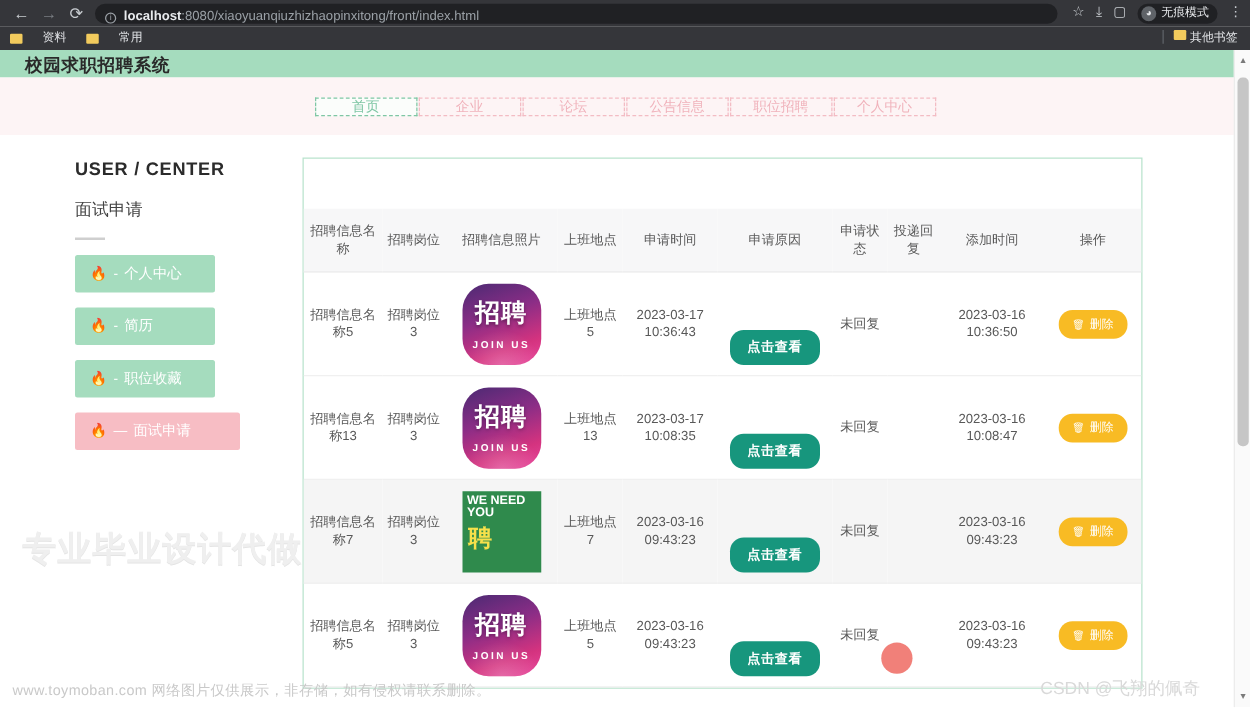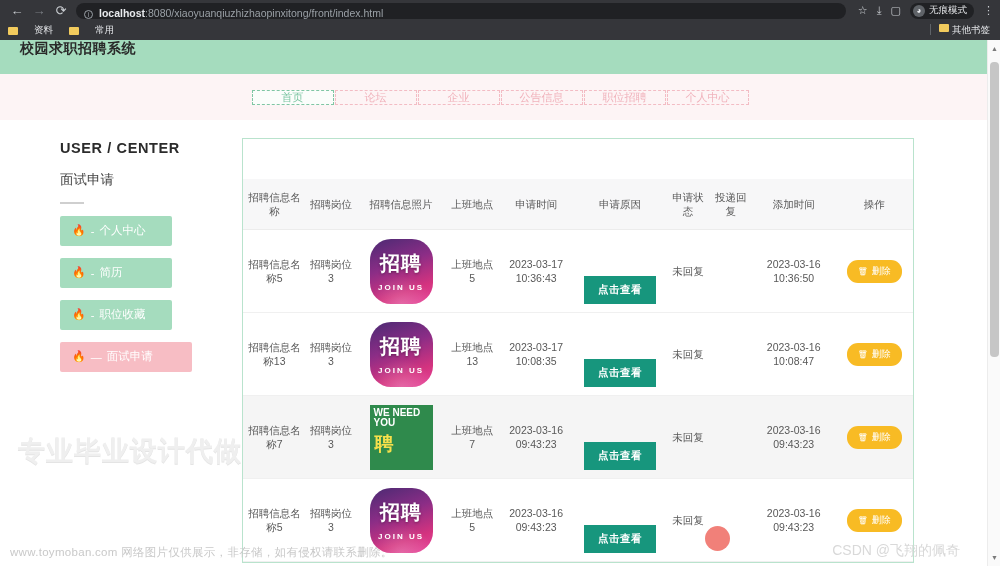--- a/index.html
+++ b/index.html
@@ -50,21 +50,21 @@
   .bm-folder {
     width: 10px; height: 8px; background: #f2cb5d; border-radius: 1px;
   }
   .bm-label { font-size: 9.5px; color: #e3e5e8; }
   .bm-right { position: absolute; right: 10px; display: flex; gap: 3px; }
   .bm-sep { width: 1px; height: 11px; background: #5f6368; margin-right: 5px; }
 
   
   .page { position: relative; width: 1000px; height: 526px; background: #fff; overflow: hidden; }
   .site-header {
-    height: 34px; background: #a5dcbe; display: flex; align-items: flex-start;
+    height: 22px; background: #a5dcbe; display: flex; align-items: flex-end;
     padding-left: 20px;
   }
   .site-title { font-size: 14px; color: #2a2a2a; font-weight: 600; letter-spacing: .5px; }
 
   .nav-strip {
     height: 46px; background: #fdf4f5; display: flex; align-items: center;
     justify-content: center; gap: 1px;
   }
   .nav-item {
     min-width: 82px; height: 15px; display: flex; align-items: center;
@@ -152,21 +152,21 @@
   }
   .thumb .person .head { width: 7px; height: 7px; border-radius: 50%; background: #f6d7b0; margin: 0 auto; }
   .thumb .person .body { width: 12px; height: 13px; background: #cf3b2e; border-radius: 3px 3px 1px 1px; margin: -1px auto 0; }
   .thumb .glow {
     position: absolute; width: 100%; height: 28px; bottom: 0; left: 0;
     background: radial-gradient(ellipse at 50% 100%, rgba(255,255,255,.22), transparent 70%);
   }
 
   .btn-view {
     display: inline-block; background: #17967d; color: #fff; font-size: 10.5px;
-    padding: 7px 14px; border: none; border-radius: 0; cursor: pointer;
+    padding: 7px 14px; border: none; border-radius: 11px; cursor: pointer;
     font-weight: 600; letter-spacing: .5px; margin-top: 38px;
   }
   .btn-del {
     display: inline-flex; align-items: center; gap: 4px; background: #f8bb24;
     color: #fff; font-size: 9.5px; padding: 5px 11px; border: none;
     border-radius: 11px; cursor: pointer;
   }
   .btn-del .t-icon { font-size: 8px; }
 
   .cursor-ring {
@@ -244,22 +244,22 @@
   </div>
 
   <div class="page">
 
     <div class="site-header">
       <div class="site-title">校园求职招聘系统</div>
     </div>
 
     <div class="nav-strip">
       <div class="nav-item active">首页</div>
+      <div class="nav-item">企业</div>
       <div class="nav-item">论坛</div>
-      <div class="nav-item">企业</div>
       <div class="nav-item">公告信息</div>
       <div class="nav-item">职位招聘</div>
       <div class="nav-item">个人中心</div>
     </div>
 
     <div class="body-area">
 
       <div class="sidebar">
         <div class="sidebar-heading">USER / CENTER</div>
         <div class="sidebar-sub">面试申请</div>

